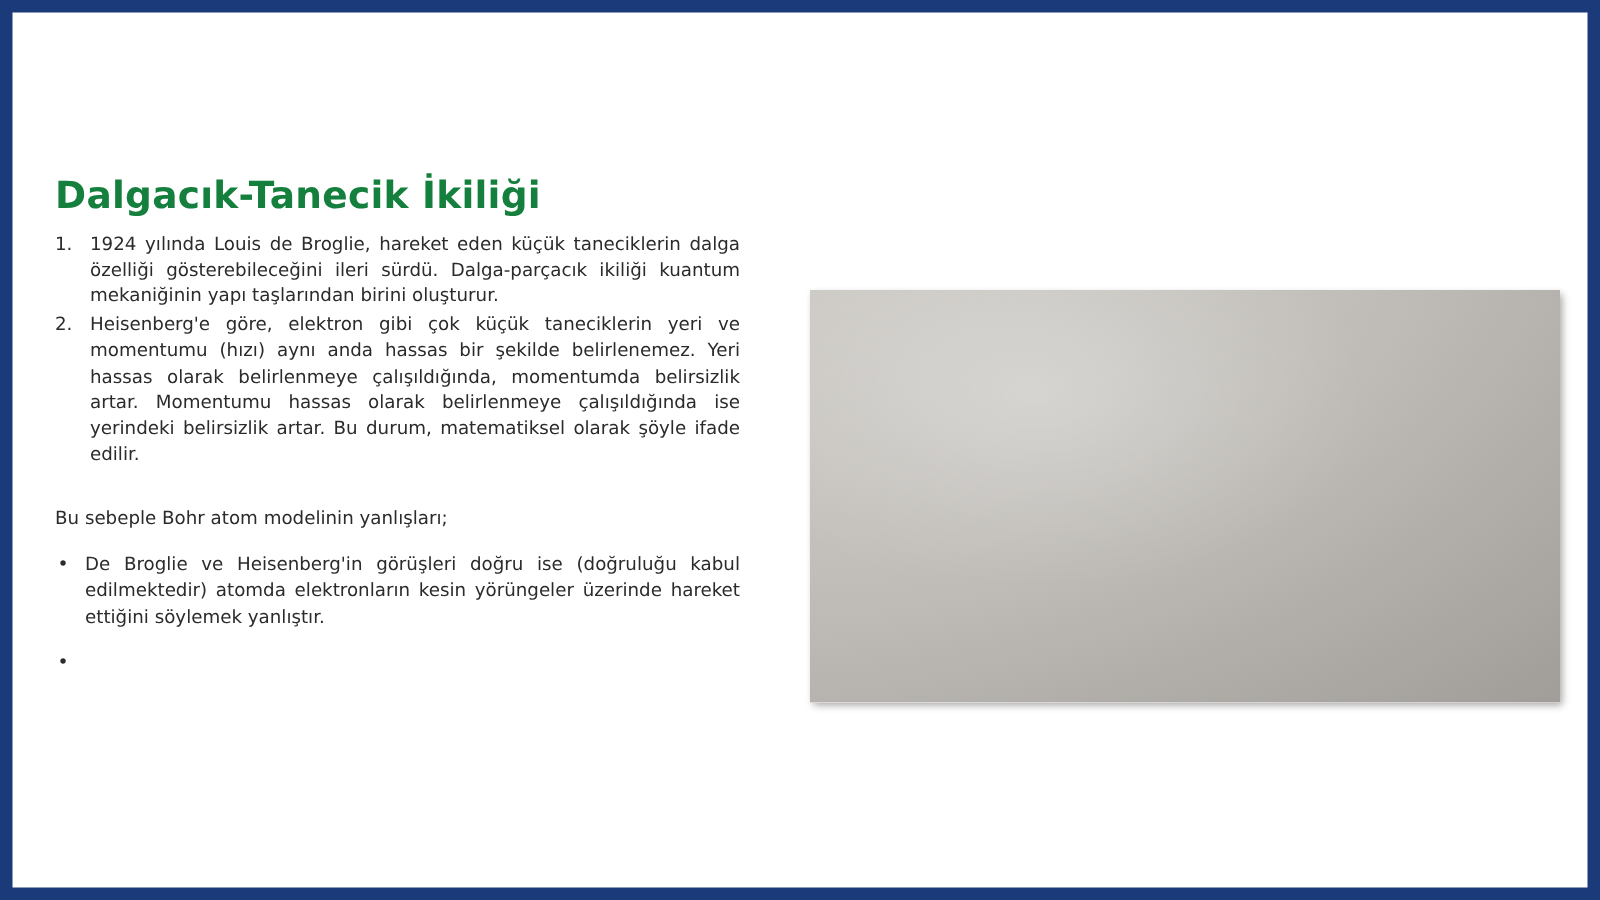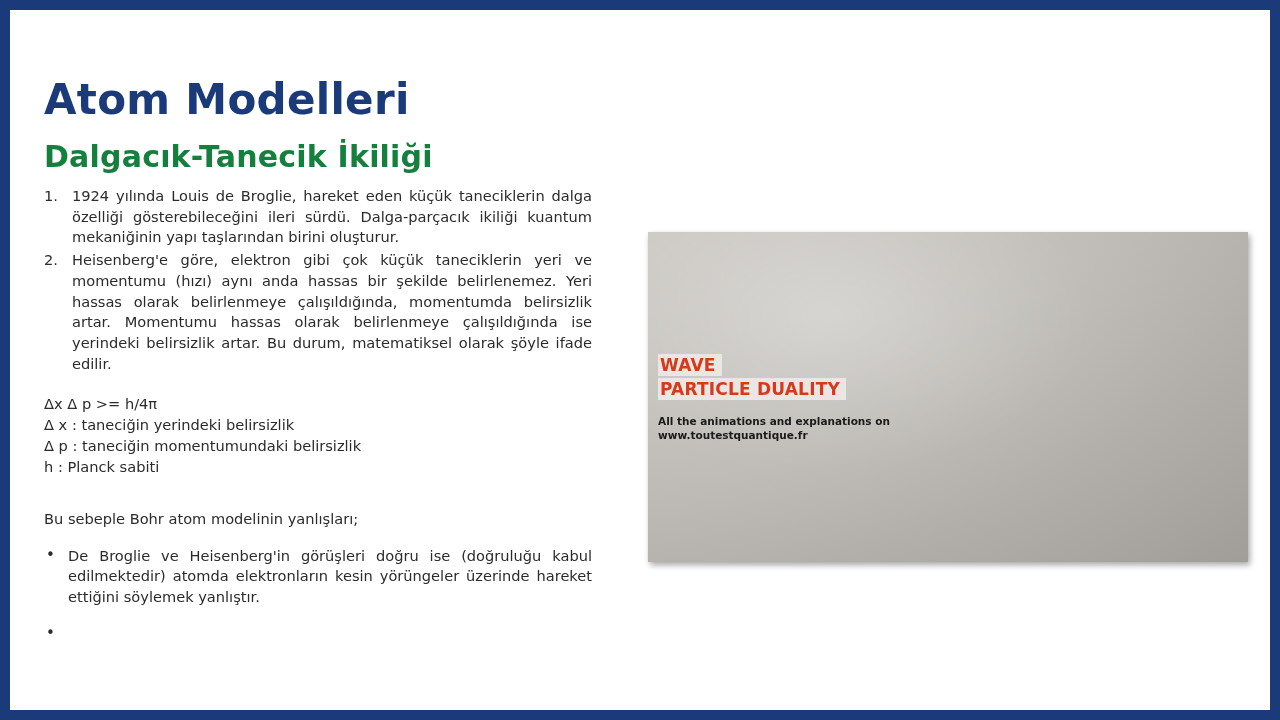--- a/index.html
+++ b/index.html
@@ -191,62 +191,47 @@
 </head>
 <body>
 
 <div class="slide">
 
   <div class="edge-left"></div>
   <div class="edge-right"></div>
   <div class="edge-top"></div>
   <div class="edge-bottom"></div>
 
-  <div class="title">Atom Modelleri</div>
   <div class="subtitle">Dalgacık-Tanecik İkiliği</div>
 
   <div class="body-col">
 
     <ol class="num-list">
       <li>
         <span class="marker">1.</span>
         <span>1924 yılında Louis de Broglie, hareket eden küçük taneciklerin dalga özelliği gösterebileceğini ileri sürdü. Dalga-parçacık ikiliği kuantum mekaniğinin yapı taşlarından birini oluşturur.</span>
       </li>
       <li>
         <span class="marker">2.</span>
         <span>Heisenberg'e göre, elektron gibi çok küçük taneciklerin yeri ve momentumu (hızı) aynı anda hassas bir şekilde belirlenemez. Yeri hassas olarak belirlenmeye çalışıldığında, momentumda belirsizlik artar. Momentumu hassas olarak belirlenmeye çalışıldığında ise yerindeki belirsizlik artar. Bu durum, matematiksel olarak şöyle ifade edilir.</span>
       </li>
     </ol>
 
-    <div class="formula-block">
-      <div>Δx Δ p &gt;= h/4π</div>
-      <div>Δ x : taneciğin yerindeki belirsizlik</div>
-      <div>Δ p : taneciğin momentumundaki belirsizlik</div>
-      <div>h : Planck sabiti</div>
-    </div>
 
     <div class="lead-line">Bu sebeple Bohr atom modelinin yanlışları;</div>
 
     <ul class="bullet-list">
       <li>
         <span class="dot">•</span>
         <span>De Broglie ve Heisenberg'in görüşleri doğru ise (doğruluğu kabul edilmektedir) atomda elektronların kesin yörüngeler üzerinde hareket ettiğini söylemek yanlıştır.</span>
       </li>
       <li>
         <span class="dot">•</span>
       </li>
     </ul>
 
   </div>
 
   <div class="image-panel">
     <div class="sheen"></div>
-    <div class="img-caption">
-      <div><span class="cap-wave">WAVE</span></div>
-      <div><span class="cap-pd">PARTICLE DUALITY</span></div>
-      <div class="cap-sub">
-        <div>All the animations and explanations on</div>
-        <div>www.toutestquantique.fr</div>
-      </div>
-    </div>
   </div>
 
 </div>
 
 </body></html>

